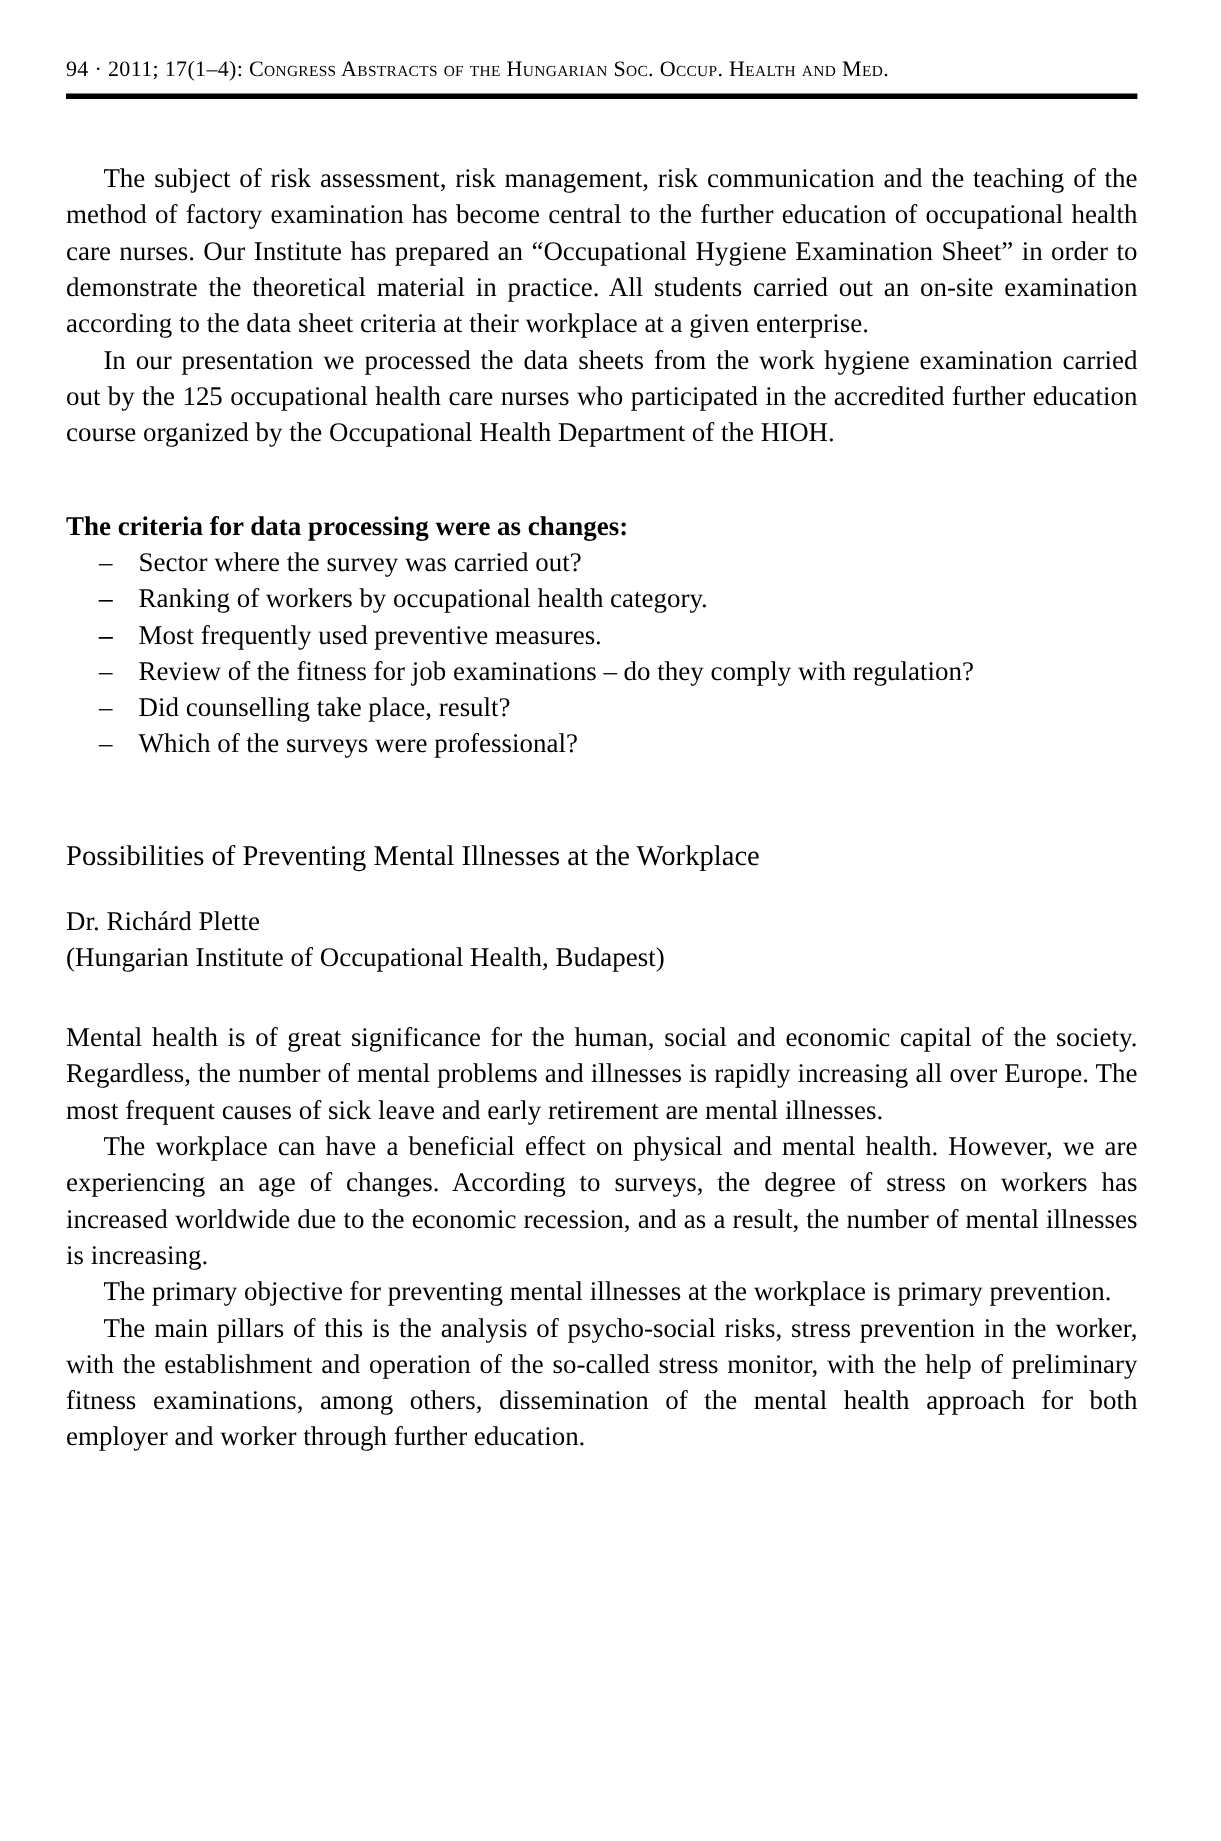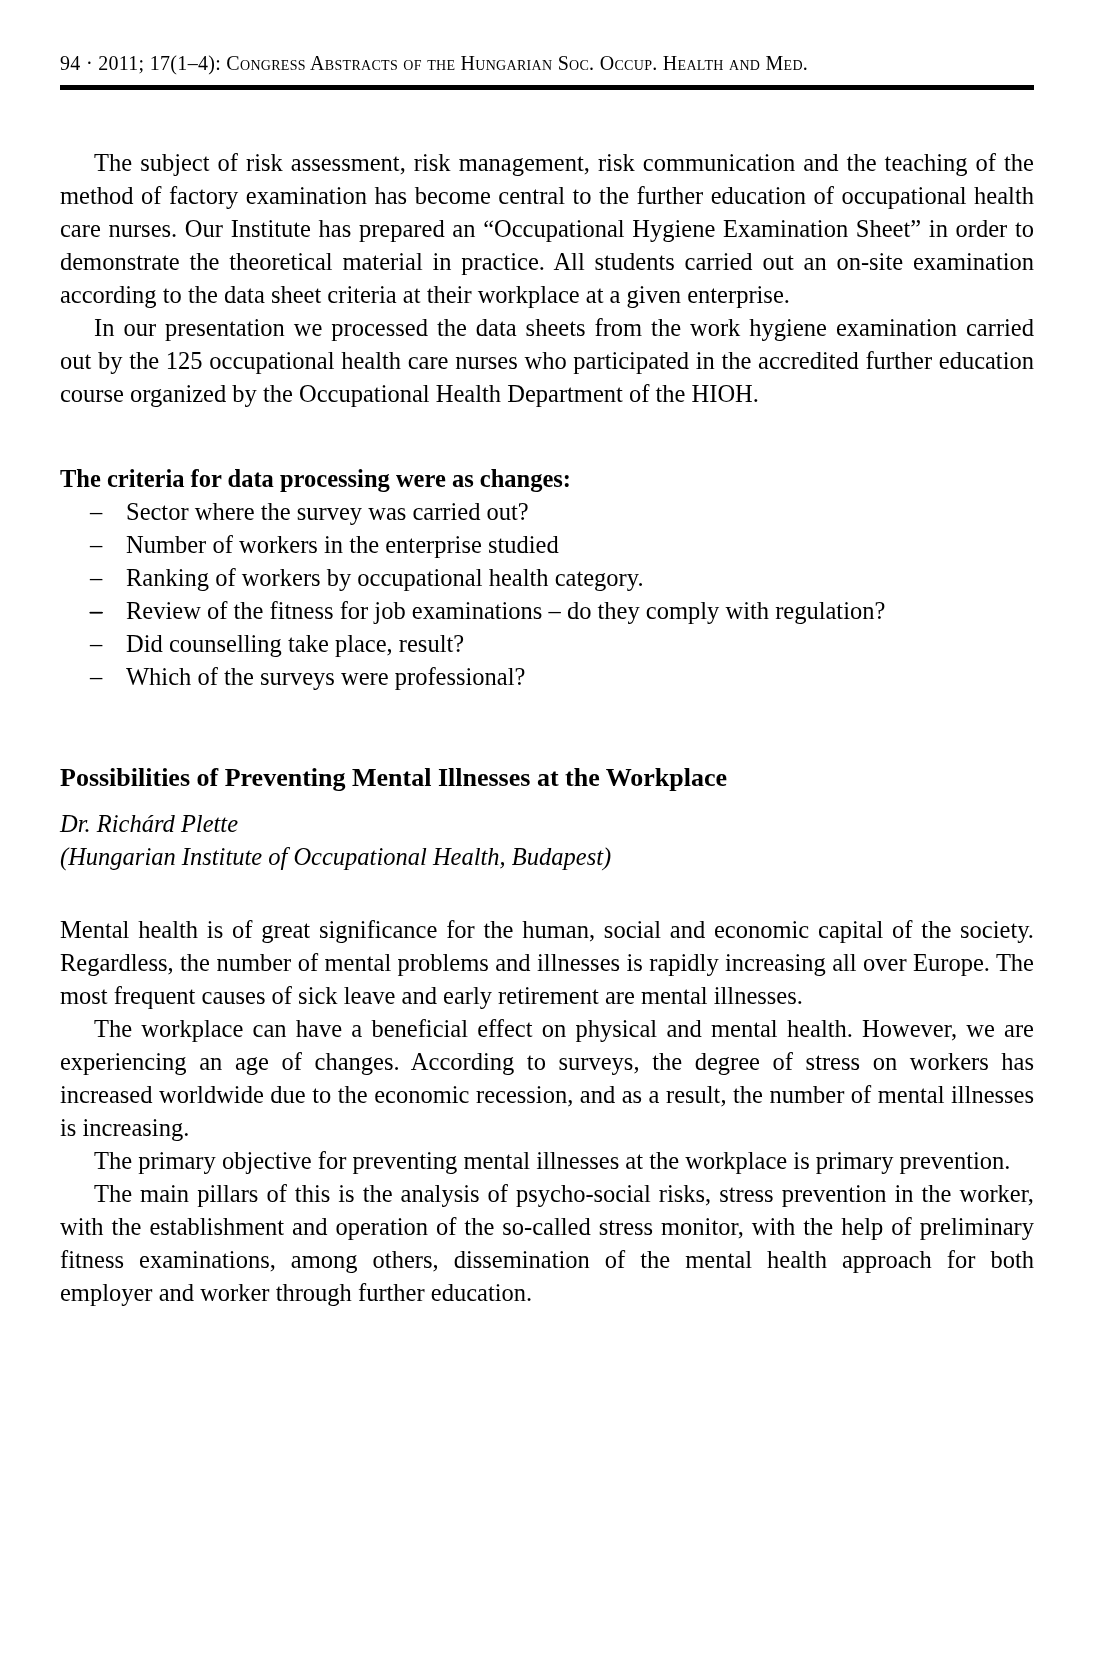--- a/index.html
+++ b/index.html
@@ -49,25 +49,24 @@
   }
   ul.criteria-list .dash {
     position: absolute;
     left: 30px;
     top: 0;
   }
   .section-title {
     margin: 68px 0 0 0;
     font-size: 26px;
     line-height: 34px;
-    font-weight: bold;
+    font-weight: normal;
   }
   .byline {
-    margin-top: 12px;
-    font-style: italic;
+    margin-top: 26px;
     font-size: 24.5px;
     line-height: 33px;
   }
   .abstract2-body { margin-top: 40px; }
 </style>
 </head>
 <body>
 
 <div class="page">
 
@@ -76,25 +75,25 @@
   </div>
 
   <div class="body-text">
     <p class="para indent">The subject of risk assessment, risk management, risk communication and the teaching of the method of factory examination has become central to the further education of occupational health care nurses. Our Institute has prepared an “Occupational Hygiene Examination Sheet” in order to demonstrate the theoretical material in practice. All students carried out an on-site examination according to the data sheet criteria at their workplace at a given enterprise.</p>
     <p class="para indent">In our presentation we processed the data sheets from the work hygiene examination carried out by the 125 occupational health care nurses who participated in the accredited further education course organized by the Occupational Health Department of the HIOH.</p>
 
     <p class="criteria-heading">The criteria for data processing were as changes:</p>
 
     <ul class="criteria-list">
       <li><span class="dash">–</span><span>Sector where the survey was carried out?</span></li>
-      <li><span class="dash">–</span><span>Number of workers in the enterprise studied</span></li>
+      <li><span class="dash">–</span></li>
       <li><span class="dash">–</span><span>Ranking of workers by occupational health category.</span></li>
       <li><span class="dash">–</span></li>
       <li><span class="dash">–</span></li>
-      <li><span class="dash">–</span></li>
+      <li><span class="dash">–</span><span>Most frequently used preventive measures.</span></li>
       <li><span class="dash">–</span><span>Review of the fitness for job examinations – do they comply with regulation?</span></li>
       <li><span class="dash">–</span><span>Did counselling take place, result?</span></li>
       <li><span class="dash">–</span><span>Which of the surveys were professional?</span></li>
     </ul>
 
     <h2 class="section-title">Possibilities of Preventing Mental Illnesses at the Workplace</h2>
 
     <div class="byline">
       <div>Dr. Richárd Plette</div>
       <div>(Hungarian Institute of Occupational Health, Budapest)</div>

